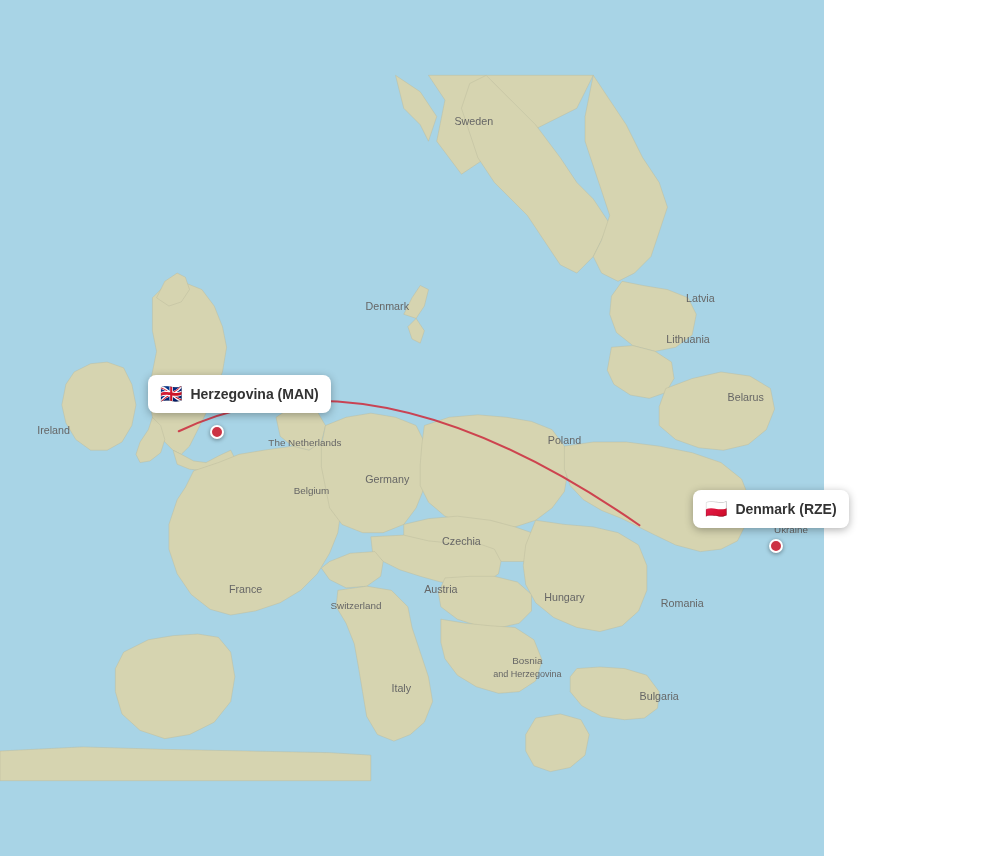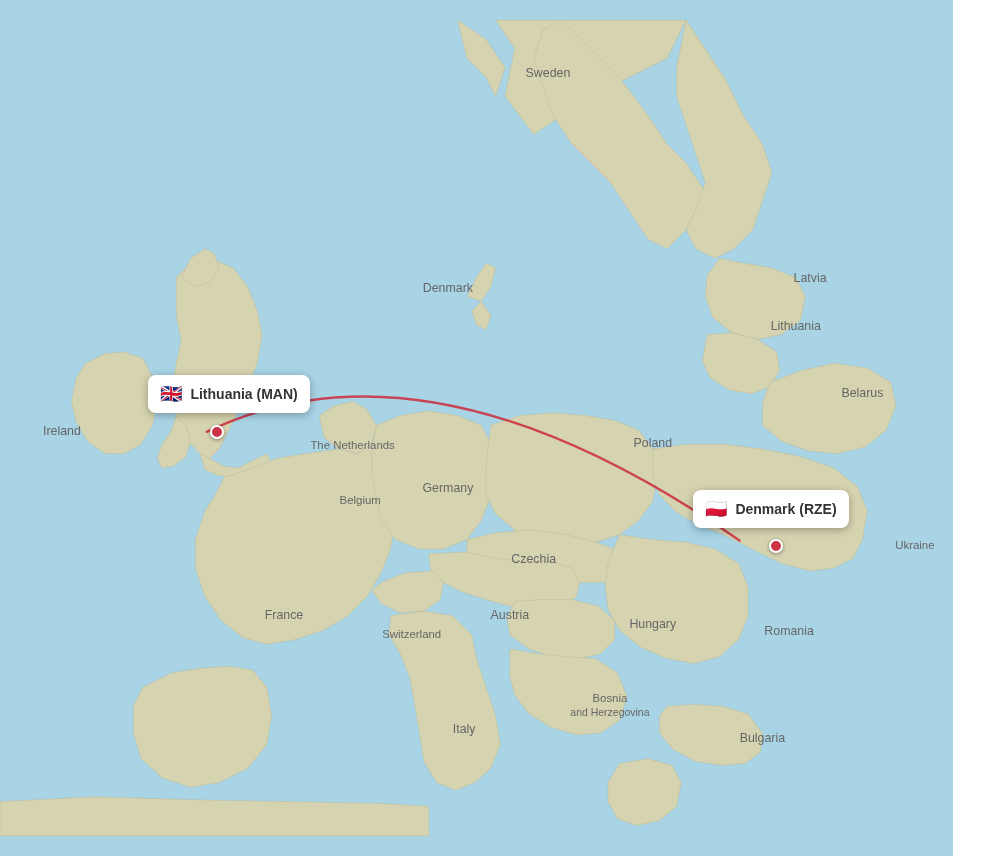--- a/index.html
+++ b/index.html
@@ -1,19 +1,19 @@
 <!DOCTYPE html>
 <html><head>
   <meta charset="utf-8">
   <style>
     * { margin: 0; padding: 0; box-sizing: border-box; }
     body { width: 1000px; height: 856px; overflow: hidden; font-family: Arial, sans-serif; }
     
     #map-container {
-      width: 953px;
+      width: 824px;
       height: 856px;
       position: relative;
       background: #a8d4e6;
     }
 
     
     #map-svg {
       position: absolute;
       top: 0; left: 0;
       width: 100%; height: 100%;
@@ -162,21 +162,21 @@
     <text x="828" y="645" fill="#666" font-size="13" font-family="Arial, sans-serif" text-anchor="middle">Romania</text>
     <text x="640" y="715" fill="#666" font-size="12" font-family="Arial, sans-serif" text-anchor="middle">Bosnia</text>
     <text x="640" y="730" fill="#666" font-size="11" font-family="Arial, sans-serif" text-anchor="middle">and Herzegovina</text>
     <text x="800" y="758" fill="#666" font-size="13" font-family="Arial, sans-serif" text-anchor="middle">Bulgaria</text>
     <text x="65" y="435" fill="#666" font-size="13" font-family="Arial, sans-serif" text-anchor="middle">Ireland</text>
     <text x="960" y="555" fill="#666" font-size="12" font-family="Arial, sans-serif" text-anchor="middle">Ukraine</text>
   </svg>
 
   <div id="manchester-label" class="airport-label">
     <span class="flag">🇬🇧</span>
-    <span>Lithuania (MAN)</span>
+    <span>Herzegovina (MAN)</span>
   </div>
 
   <div id="rzeszow-label" class="airport-label">
     <span class="flag">🇵🇱</span>
     <span>Denmark (RZE)</span>
   </div>
 
   <div id="manchester-dot" class="map-dot"></div>
   <div id="rzeszow-dot" class="map-dot"></div>
 

